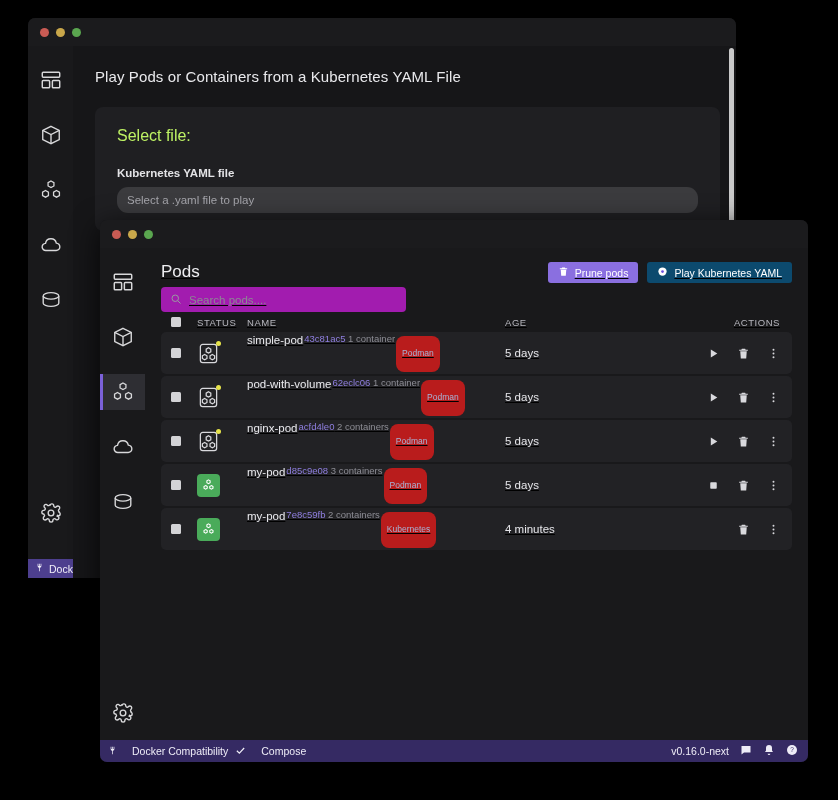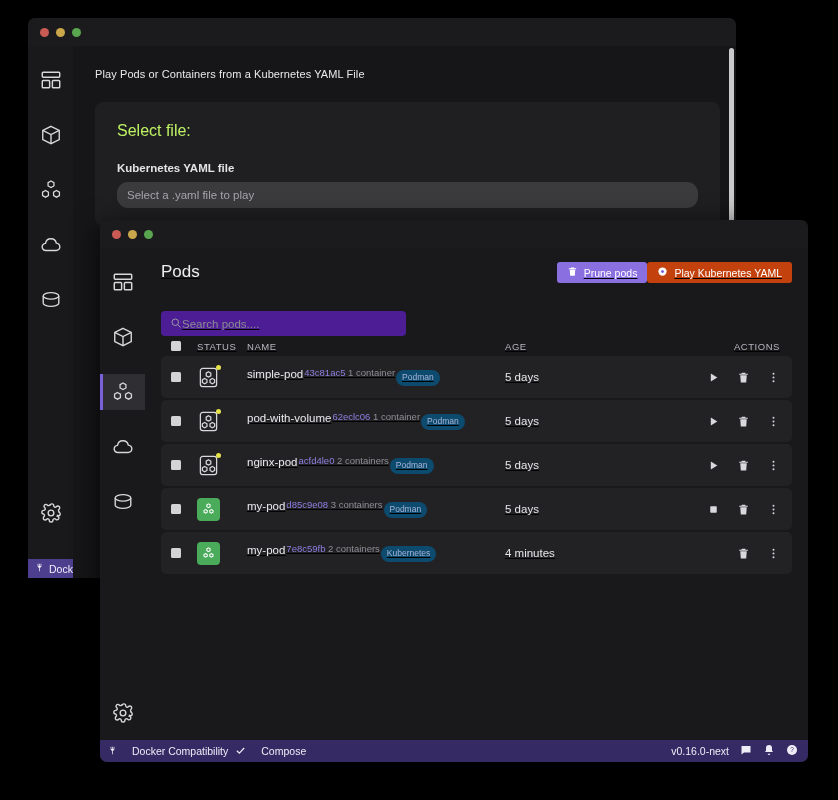--- a/index.html
+++ b/index.html
@@ -38,21 +38,21 @@
   }
   .nav-icon svg { width: 22px; height: 22px; }
   .nav-item { position: relative; width: 45px; display: flex; justify-content: center; padding: 5px 0; }
   .nav-item.active { background: #2e2e33; }
   .nav-item.active::before {
     content: ""; position: absolute; left: 0; top: 0; bottom: 0; width: 3px; background: #7b61d9;
   }
   #bg-window .content {
     flex: 1; background: #161618; padding: 22px 0 0 22px; position: relative;
   }
-  .page-title-bg { font-size: 11px; color: #e9e9ec; font-weight: 400; letter-spacing: .1px; }
+  .page-title-bg { font-size: 15px; color: #e9e9ec; font-weight: 400; letter-spacing: .1px; }
   .panel {
     margin-top: 22px; margin-right: 16px; background: #1f1f22;
     border-radius: 8px; padding: 20px 22px 18px 22px;
   }
   .panel h2 { font-size: 16px; font-weight: 400; color: #bef264; margin-bottom: 22px; }
   .field-label { font-size: 11.5px; font-weight: bold; color: #e3e3e6; margin-bottom: 8px; }
   .file-input {
     height: 26px; background: #3b3b3e; border-radius: 11px;
     display: flex; align-items: center; padding: 0 10px;
     font-size: 11.5px; color: #a5a5ab;
@@ -73,34 +73,34 @@
   #fg-window {
     left: 100px; top: 220px; width: 708px; height: 542px;
     background: #19191b; border-radius: 7px;
     box-shadow: 0 6px 28px rgba(0,0,0,.75);
   }
   #fg-window .body { display: flex; height: calc(100% - 28px - 22px); text-decoration: underline; }
   #fg-window .main { flex: 1; background: #19191b; padding: 12px 16px 0 16px; position: relative; }
 
   .fg-header { display: flex; align-items: flex-start; justify-content: space-between; }
   .fg-title { font-size: 17px; color: #ededf0; font-weight: 400; padding-top: 2px; }
-  .header-actions { display: flex; padding-top: 2px; }
+  .header-actions { display: flex; gap: 9px; padding-top: 2px; }
   .btn {
     display: inline-flex; align-items: center; gap: 6px;
     height: 21px; padding: 0 10px; border-radius: 3px;
     font-size: 10.5px; color: #ffffff; border: none; cursor: pointer;
     font-family: "Liberation Sans", sans-serif;
   }
   .btn-secondary { background: #8a6fe0; }
-  .btn-primary { background: #c2410c; text-align: center; }
+  .btn-primary { background: #0c4a6e; text-align: center; }
   .btn svg { width: 11px; height: 11px; }
 
   .search-wrap {
-    margin-top: 28px; width: 245px; height: 25px; background: #4c1d95;
-    border-radius: 4px; display: flex; align-items: center; padding: 0 9px; 
+    margin-top: 4px; width: 245px; height: 25px; background: #a21caf;
+    border-radius: 4px; display: flex; align-items: center; padding: 0 9px; gap: 7px;
   }
   .search-wrap input {
     background: transparent; border: none; outline: none; flex: 1;
     font-size: 11.5px; color: #cfcfd4; font-family: "Liberation Sans", sans-serif;
   }
   .search-wrap input::placeholder { color: #8b8b92; }
 
   
   .table { }
   .thead {
@@ -134,22 +134,22 @@
     display: flex; align-items: center; justify-content: center;
   }
   .pod-icon.running svg { width: 15px; height: 15px; color: #ffffff; }
 
   .name-cell { display: flex; flex-direction: row; gap: 1px; line-height: 1.15; }
   .pod-name { font-size: 11.5px; color: #eaeaee; }
   .pod-sub { font-size: 9.5px; color: #8d8d95; }
   .pod-sub .pid { color: #8f7fe0; }
   .pill {
     display: inline-block; align-self: flex-start; margin-top: 2px;
-    font-size: 8.5px; color: #a7b3d6; background: #0c4a6e;
-    border-radius: 8px; padding: 3px 6px;
+    font-size: 8.5px; color: #a7b3d6; background: #b91c1c;
+    border-radius: 8px; padding: 13px 6px;
   }
   .age-cell { font-size: 11.5px; color: #e6e6ea; }
 
   .actions { display: flex; align-items: center; justify-content: flex-end; gap: 16px; color: #d9d9dd; }
   .act { width: 14px; height: 14px; display: flex; align-items: center; justify-content: center; cursor: pointer; }
   .act svg { width: 13px; height: 13px; }
   .act-spacer { width: 13px; }
 
   .fg-gear { position: absolute; bottom: 14px; left: 0; width: 45px; display: flex; justify-content: center; }
 

